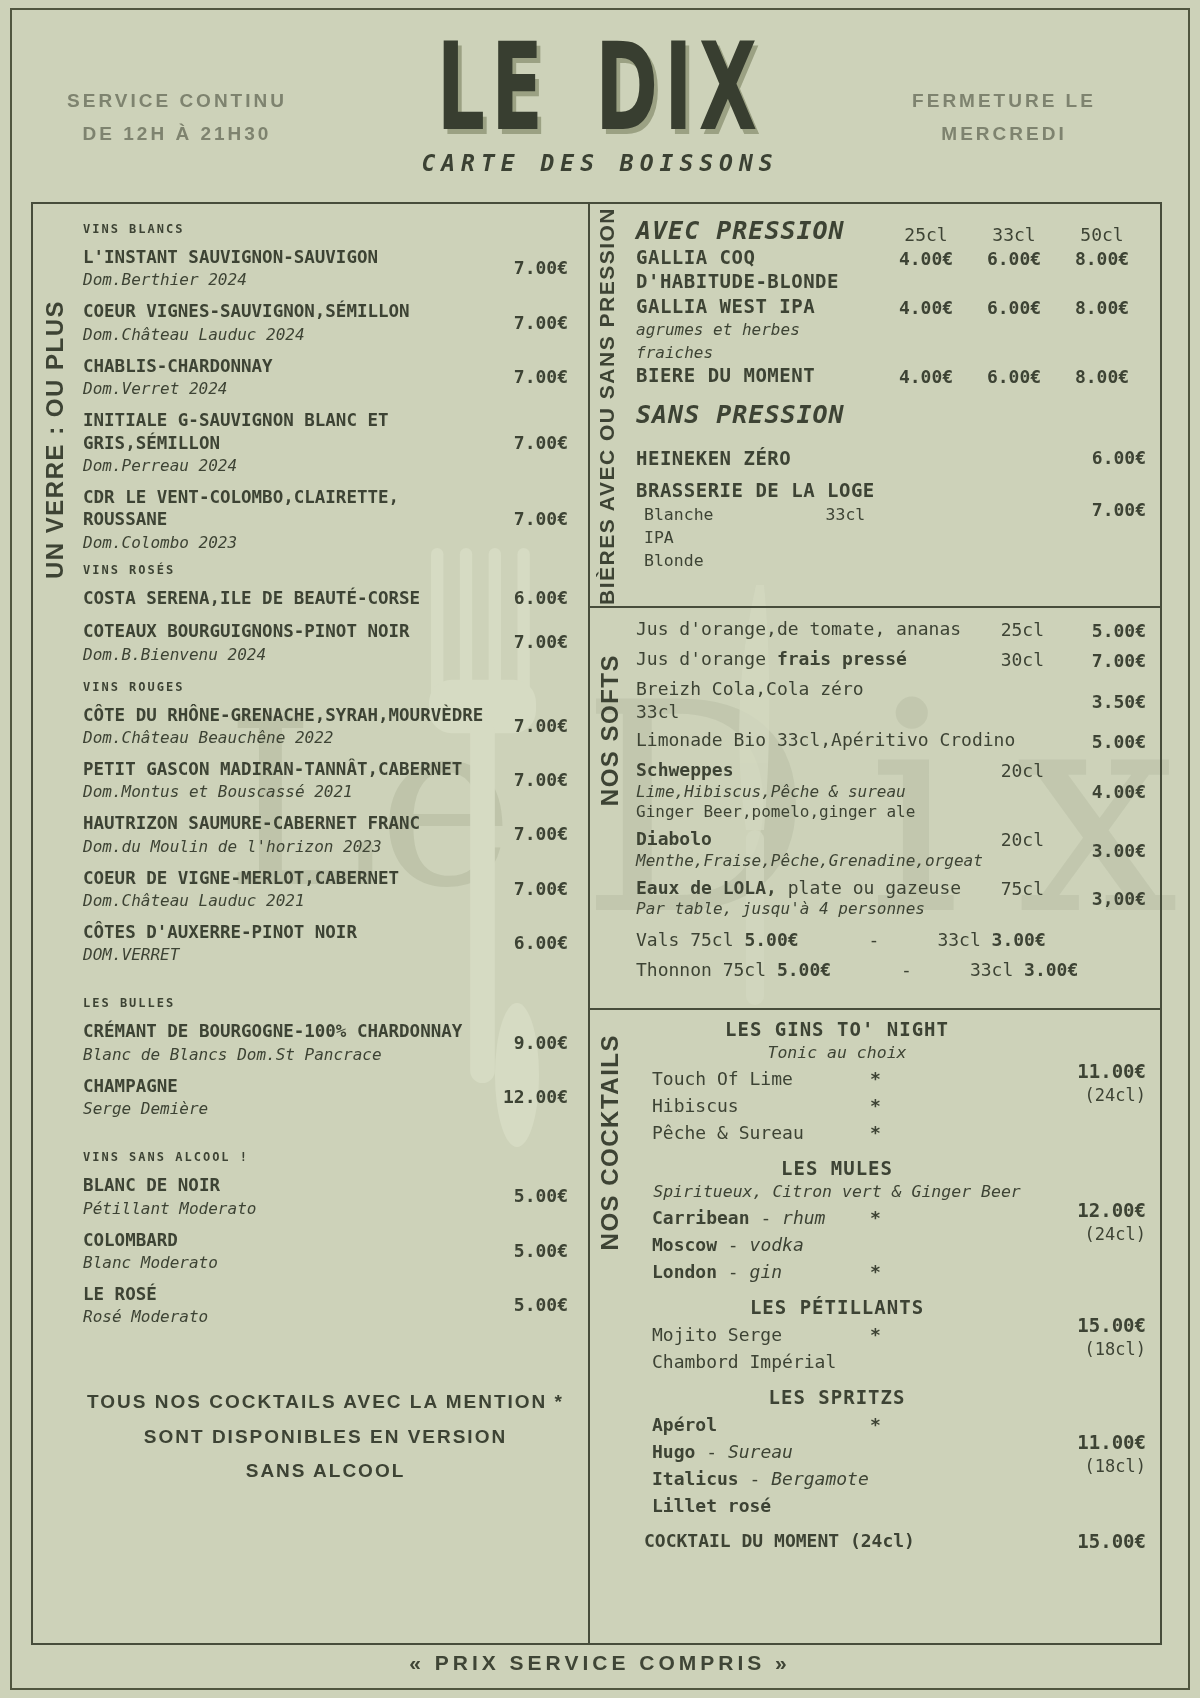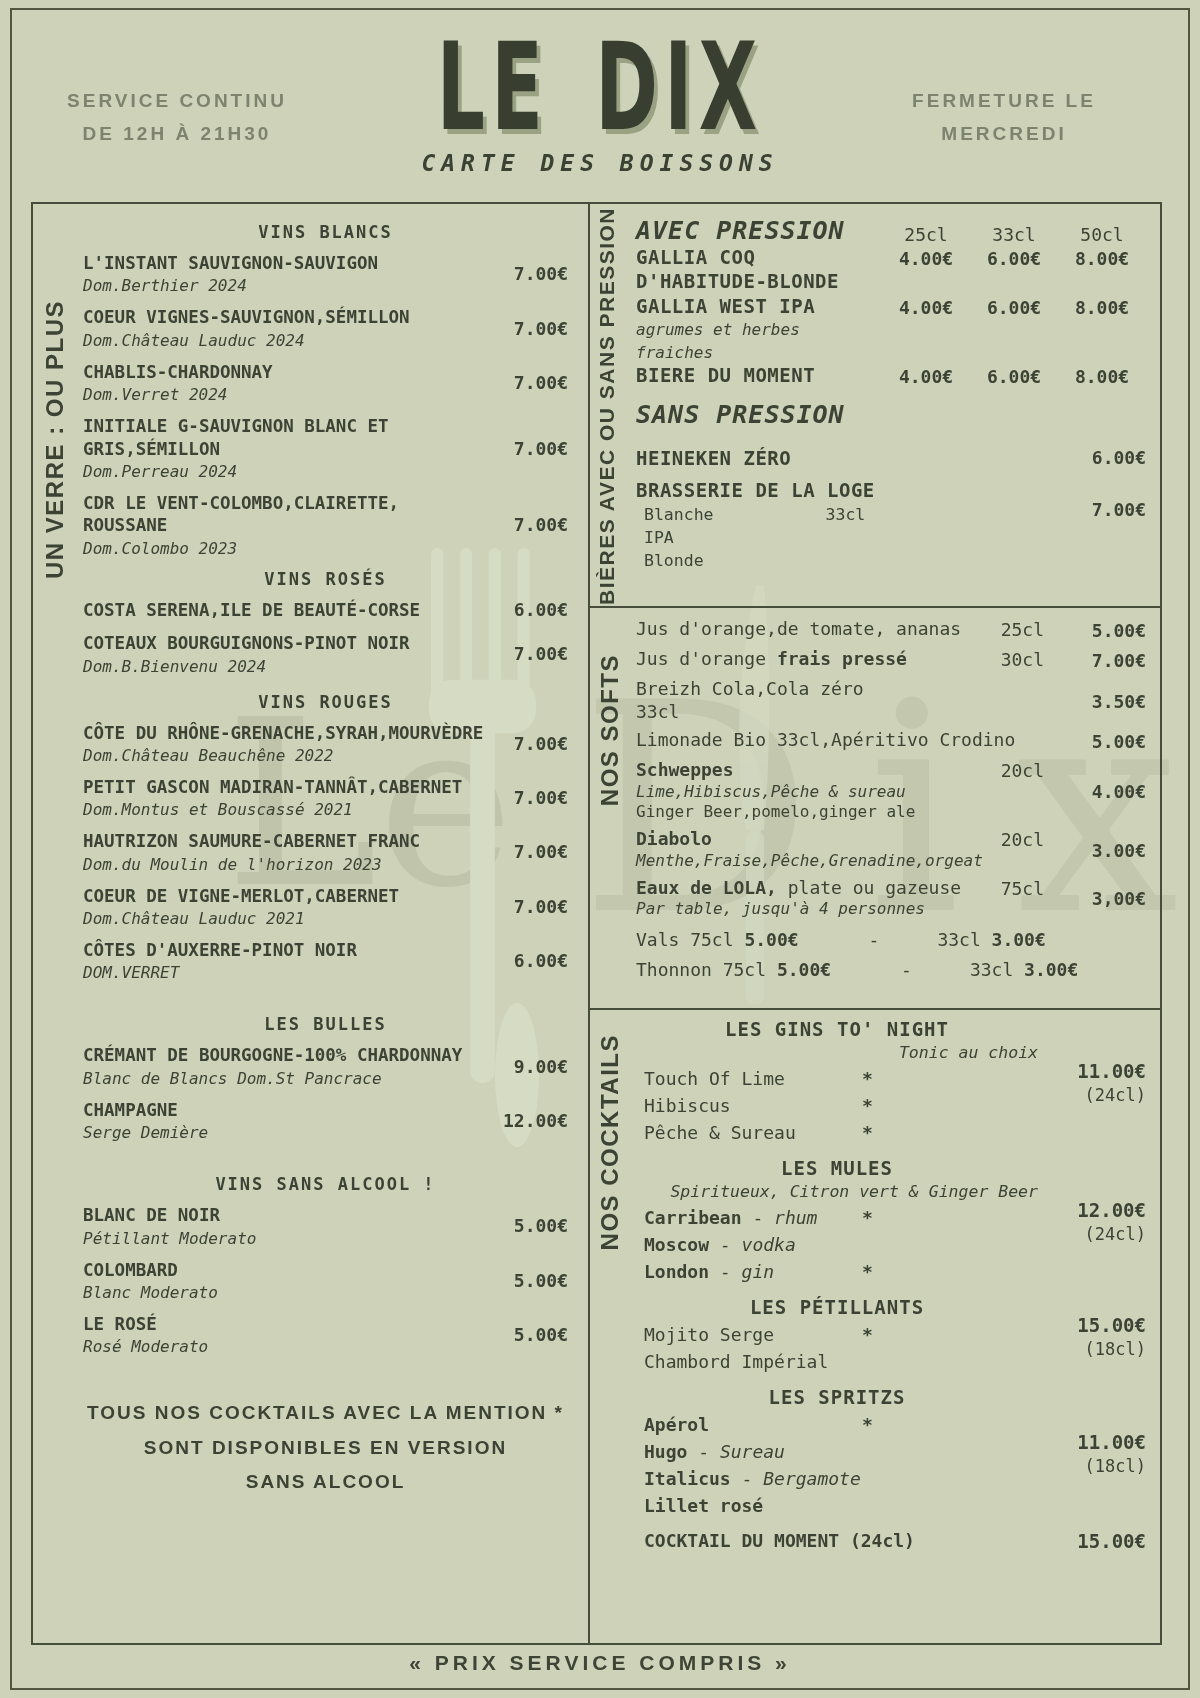--- a/index.html
+++ b/index.html
@@ -40,30 +40,30 @@
   .frame{position:absolute; left:31px; top:202px; width:1131px; height:1443px;
     border:2px solid #474d3b; display:flex; z-index:1;}
   .vlabel{position:absolute; writing-mode:vertical-rl; transform:rotate(180deg);
     font-family:"Liberation Sans",sans-serif; font-weight:bold; color:#3d4334;
     letter-spacing:1.5px; white-space:nowrap; line-height:1;}
 
   
   .col-wines{width:557px; border-right:2px solid #474d3b; position:relative;
     padding:10px 20px 10px 50px;}
   .wines-vlabel{left:10px; top:96px; font-size:24px;}
-  .wsec-heading{text-align:center; font-weight:bold; font-size:17px;
+  .wsec-heading{text-align:left; font-weight:bold; font-size:12px;
     letter-spacing:2px; margin:8px 0 10px;}
   .mt-sec{margin-top:16px;} .mt-sec-lg{margin-top:32px;}
   .wrow{display:flex; margin-bottom:11px;}
   .wtext{flex:1;}
   .wname{font-weight:bold; font-size:17.5px; line-height:1.28;}
   .wsub{font-size:16px; font-style:italic; margin-top:2px;}
   .wsub:empty{display:none;}
   .wprice{width:84px; text-align:right; font-weight:bold; font-size:18px; align-self:center;}
-  .wine-note{margin-top:40px; text-align:center; font-family:"Liberation Sans",sans-serif;
+  .wine-note{margin-top:59px; text-align:center; font-family:"Liberation Sans",sans-serif;
     font-weight:bold; font-size:19px; letter-spacing:2px; line-height:1.8; color:#3d4334;}
 
   
   .col-right{flex:1; display:flex; flex-direction:column;}
   .box{position:relative; padding:8px 14px 6px 46px;}
   .box-beers{height:404px; border-bottom:2px solid #474d3b;}
   .box-softs{height:402px; border-bottom:2px solid #474d3b;}
   .box-cocktails{flex:1;}
   .beers-vlabel{left:6px; top:3px; font-size:21px;}
   .softs-vlabel{left:8px; top:46px; font-size:24px;}
@@ -99,23 +99,23 @@
   .ssub{font-size:16px; line-height:1.27;}
   .ssub:empty{display:none;}
   .ssize{position:absolute; right:102px; top:1px; font-size:18px;}
   .sprice{position:absolute; right:0; top:50%; transform:translateY(-50%); font-weight:bold; font-size:18px;}
   .wtr{margin:9px 0 2px; font-size:18px;}
   .wdash{display:inline-block; margin:0 58px 0 70px;}
 
   
   .cgroup{position:relative; padding-right:108px; margin-bottom:11px;}
   .chead{text-align:center; font-weight:bold; font-size:19px; letter-spacing:1px; margin-bottom:3px;}
-  .csub{text-align:right; font-style:italic; font-size:16.5px; margin-bottom:3px;}
+  .csub{text-align:center; font-style:italic; font-size:16.5px; margin-bottom:3px;}
   .csub:empty{display:none;}
-  .citem{font-size:18px; line-height:1.5; padding-left:8px;}
+  .citem{font-size:18px; line-height:1.5; padding-left:8px;margin-left:8px;}
   .cname{display:inline-block; min-width:218px;}
   .cstar{font-weight:bold;}
   .cpricebox{position:absolute; right:0; top:50%; transform:translateY(-50%); text-align:right;}
   .cprice{font-weight:bold; font-size:19px;margin-left:44px;}
   .csize{font-size:17px; margin-top:3px;}
   .moment{display:flex; font-weight:bold; font-size:18px; margin-top:8px; padding-left:8px;}
   .moment-price{margin-left:auto; font-size:19px;}
 
   
   .footer{position:absolute; left:0; top:1651px; width:100%; text-align:center; z-index:2;

